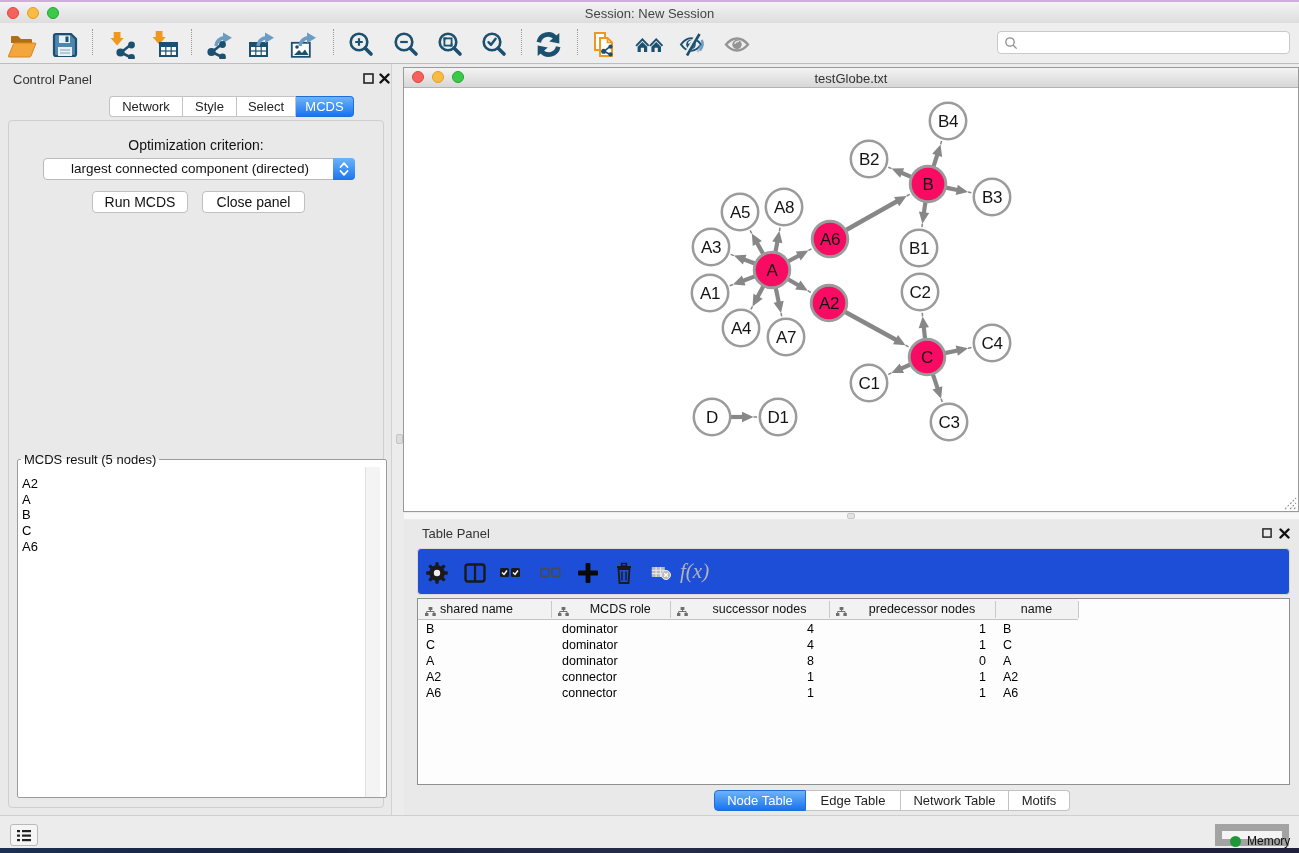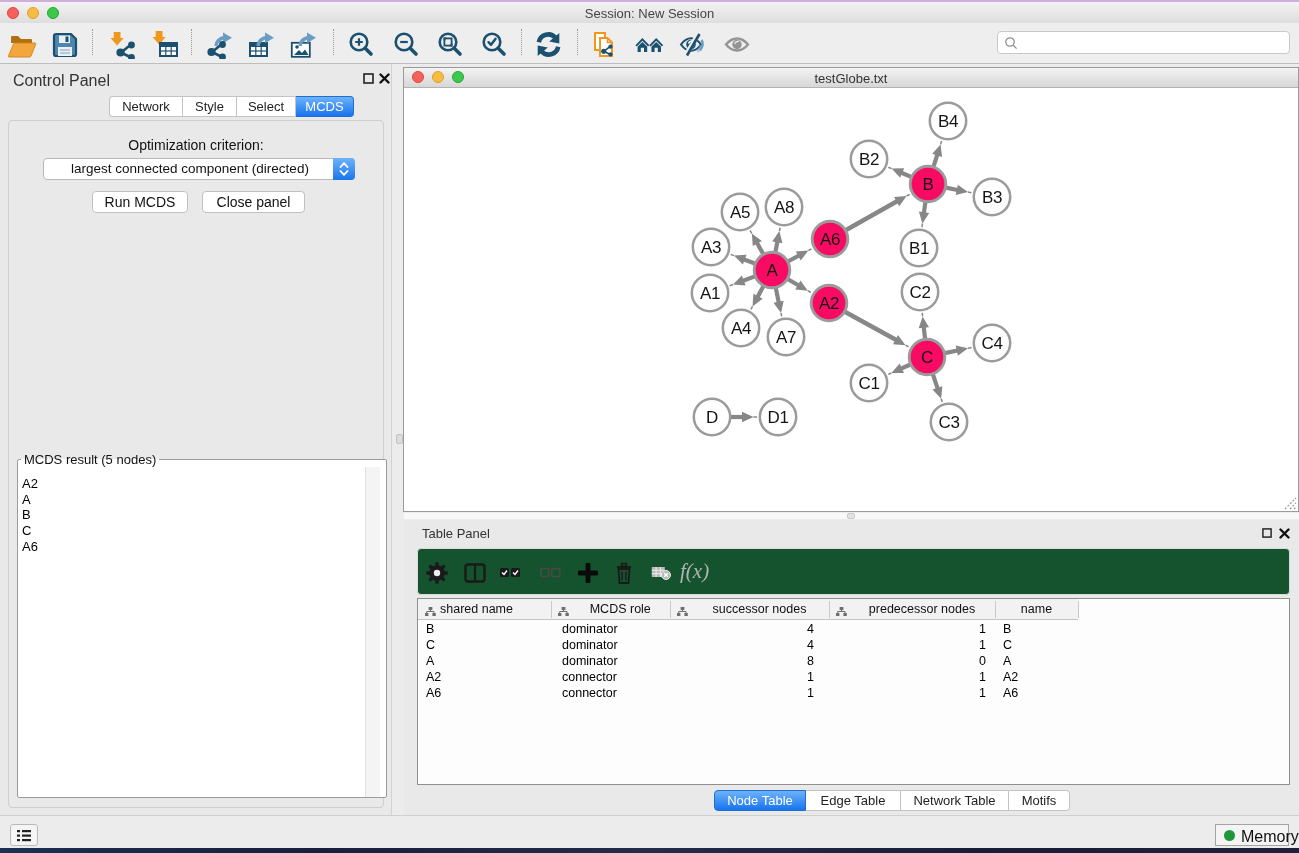--- a/index.html
+++ b/index.html
@@ -178,21 +178,21 @@
 
   <div class="abs" style="left:997px;top:8px;width:293px;height:23px;background:#fff;border:1px solid #c9c9c9;border-radius:4px;">
     <svg width="14" height="14" style="position:absolute;left:6px;top:4px" viewBox="0 0 14 14">
         <circle cx="6" cy="6" r="4.2" fill="none" stroke="#8e8e8e" stroke-width="1.3"></circle>
         <line x1="9.2" y1="9.2" x2="12.6" y2="12.6" stroke="#8e8e8e" stroke-width="1.3"></line>
       </svg>
   </div>
 </div>
 
 <div class="abs" style="left:0;top:64px;width:392px;height:756px;background:#e9e9e9;border-right:1px solid #d2d2d2;">
-  <div class="abs" style="left:13px;top:8px;font-size:16px;color:#333;">Control Panel</div>
+  <div class="abs" style="left:13px;top:8px;font-size:13px;color:#333;">Control Panel</div>
 
   <svg class="abs" width="11" height="11" style="left:363px;top:9px" viewBox="0 0 11 11">
       <rect x="1" y="1" width="9" height="9" fill="none" stroke="#222" stroke-width="1.6"></rect>
     </svg>
   <svg class="abs" width="11" height="11" style="left:379px;top:9px" viewBox="0 0 11 11">
       <path d="M1.5 1.5 L9.5 9.5 M9.5 1.5 L1.5 9.5" stroke="#111" stroke-width="2.4" stroke-linecap="round"></path>
     </svg>
 
   <div class="abs" style="left:8px;top:56px;width:376px;height:688px;background:#e9e9e9;border:1px solid #cfcfcf;border-radius:4px;"></div>
 
@@ -346,21 +346,21 @@
 
 <div class="abs" style="left:404px;top:520px;width:895px;height:296px;background:#e9e9e9;">
   <div class="abs" style="left:18px;top:6px;font-size:13px;color:#333;">Table Panel</div>
   <svg class="abs" width="10" height="10" style="left:858px;top:8px" viewBox="0 0 11 11">
       <rect x="1" y="1" width="9" height="9" fill="none" stroke="#222" stroke-width="1.6"></rect>
     </svg>
   <svg class="abs" width="11" height="11" style="left:875px;top:8px" viewBox="0 0 11 11">
       <path d="M1.5 1.5 L9.5 9.5 M9.5 1.5 L1.5 9.5" stroke="#111" stroke-width="2.4" stroke-linecap="round"></path>
     </svg>
 
-  <div class="abs" style="left:13px;top:28px;width:873px;height:47px;background:#14532d;border:1px solid #dadada;border-radius:4px;" id="tabletoolbar">
+  <div class="abs" style="left:13px;top:28px;width:873px;height:47px;background:#1d4ed8;border:1px solid #dadada;border-radius:4px;" id="tabletoolbar">
     <svg style="position:absolute;left:8px;top:13px" width="22" height="22" viewBox="0 0 22 22">
         <rect x="9.35" y="0.2" width="3.3" height="21.6" rx="1" fill="#1a1a1a" transform="rotate(0 11 11)"></rect>
         <rect x="9.35" y="0.2" width="3.3" height="21.6" rx="1" fill="#1a1a1a" transform="rotate(45 11 11)"></rect>
         <rect x="9.35" y="0.2" width="3.3" height="21.6" rx="1" fill="#1a1a1a" transform="rotate(90 11 11)"></rect>
         <rect x="9.35" y="0.2" width="3.3" height="21.6" rx="1" fill="#1a1a1a" transform="rotate(135 11 11)"></rect>
         <circle cx="11" cy="11" r="7.8" fill="#1a1a1a"></circle>
         <circle cx="11" cy="11" r="3.2" fill="#ececec"></circle>
       </svg>
     <svg style="position:absolute;left:46px;top:13px" width="22" height="22" viewBox="0 0 22 22">
         <rect x="1.5" y="2.5" width="19" height="17" rx="2.5" fill="none" stroke="#1a1a1a" stroke-width="2.4"></rect>
@@ -494,18 +494,18 @@
         <g fill="#222">
           <rect x="0" y="0" width="3" height="2.2"></rect>
           <rect x="5" y="0" width="9" height="2.2"></rect>
           <rect x="0" y="4.5" width="3" height="2.2"></rect>
           <rect x="5" y="4.5" width="9" height="2.2"></rect>
           <rect x="0" y="9" width="3" height="2.2"></rect>
           <rect x="5" y="9" width="9" height="2.2"></rect>
         </g>
       </svg>
   </div>
-  <div class="abs" style="left:1215px;top:8px;width:74px;height:22px;background:#f4f4f4;border:1px solid #a3a3a3;font-size:16px;color:#111;">
+  <div class="abs" style="left:1215px;top:8px;width:74px;height:22px;background:#f4f4f4;border:7px solid #a3a3a3;font-size:12px;color:#111;">
     <div class="abs" style="left:8px;top:5px;width:11px;height:11px;border-radius:50%;background:#1f9739;"></div>
     <div class="abs" style="left:25px;top:3px;">Memory</div>
   </div>
 </div>
 <div class="abs" style="left:0;top:848px;width:1299px;height:5px;background:linear-gradient(90deg,#1b3052 0%,#16203c 25%,#252c4a 50%,#181d38 75%,#20203c 100%);"></div>
 
 </body></html>

